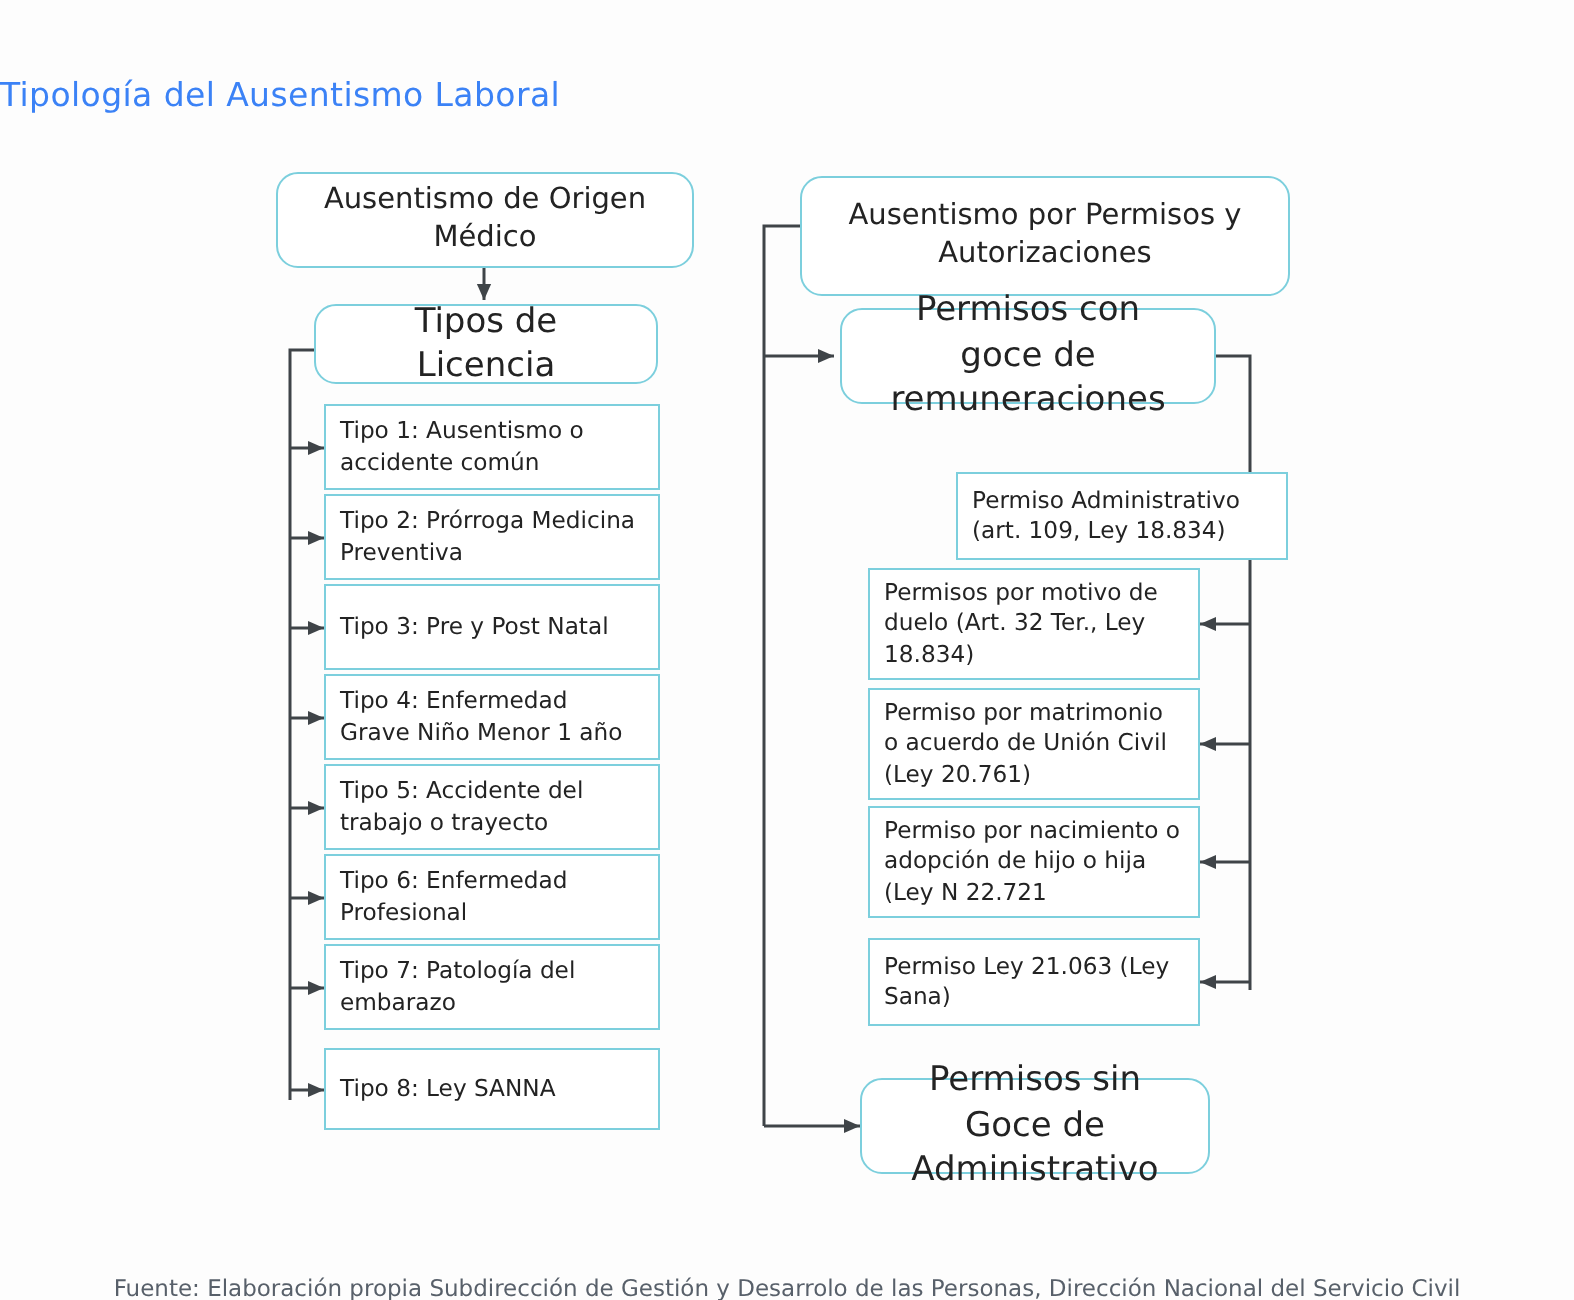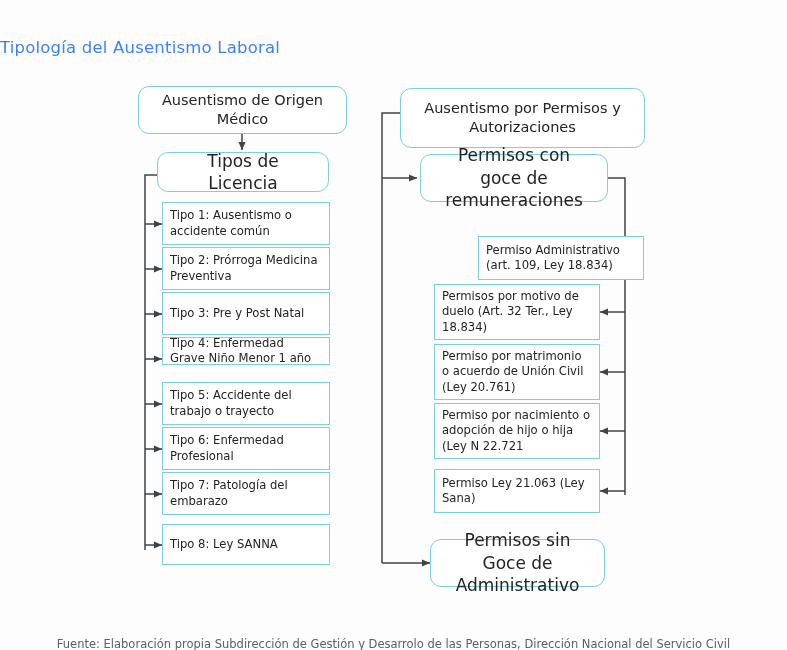--- a/index.html
+++ b/index.html
@@ -89,21 +89,21 @@
   <div class="node rounded center head" style="left:138px;top:86px;width:209px;height:48px;">Ausentismo de Origen Médico</div>
 
   <div class="node rounded center sub" style="left:157px;top:152px;width:172px;height:40px;">Tipos de Licencia</div>
 
   <div class="node left leaf" style="left:162px;top:202px;width:168px;height:43px;">Tipo 1: Ausentismo o accidente común</div>
 
   <div class="node left leaf" style="left:162px;top:247px;width:168px;height:43px;">Tipo 2: Prórroga Medicina Preventiva</div>
 
   <div class="node left leaf" style="left:162px;top:292px;width:168px;height:43px;">Tipo 3: Pre y Post Natal</div>
 
-  <div class="node left leaf" style="left:162px;top:337px;width:168px;height:28px;">Tipo 4: Enfermedad Grave Niño Menor 1 año</div>
+  <div class="node left leaf" style="left:162px;top:337px;width:168px;height:43px;">Tipo 4: Enfermedad Grave Niño Menor 1 año</div>
 
   <div class="node left leaf" style="left:162px;top:382px;width:168px;height:43px;">Tipo 5: Accidente del trabajo o trayecto</div>
 
   <div class="node left leaf" style="left:162px;top:427px;width:168px;height:43px;">Tipo 6: Enfermedad Profesional</div>
 
   <div class="node left leaf" style="left:162px;top:472px;width:168px;height:43px;">Tipo 7: Patología del embarazo</div>
 
   <div class="node left leaf" style="left:162px;top:524px;width:168px;height:41px;">Tipo 8: Ley SANNA</div>
 
   <div class="node rounded center head" style="left:400px;top:88px;width:245px;height:60px;">Ausentismo  por Permisos y Autorizaciones</div>

